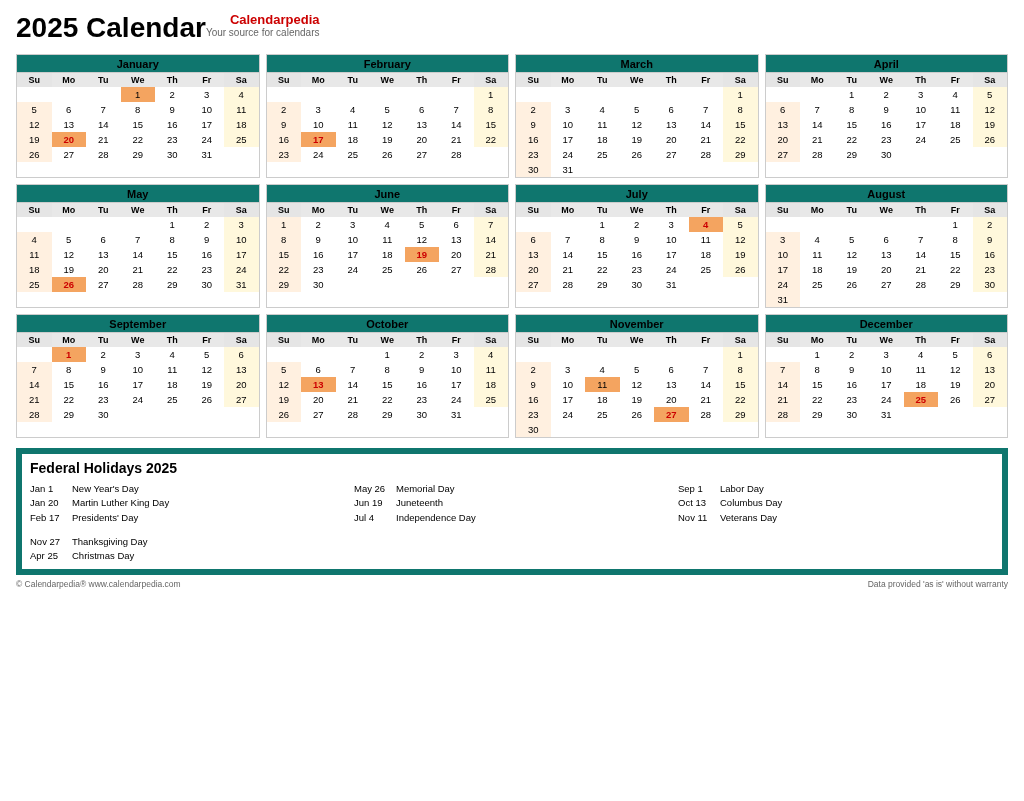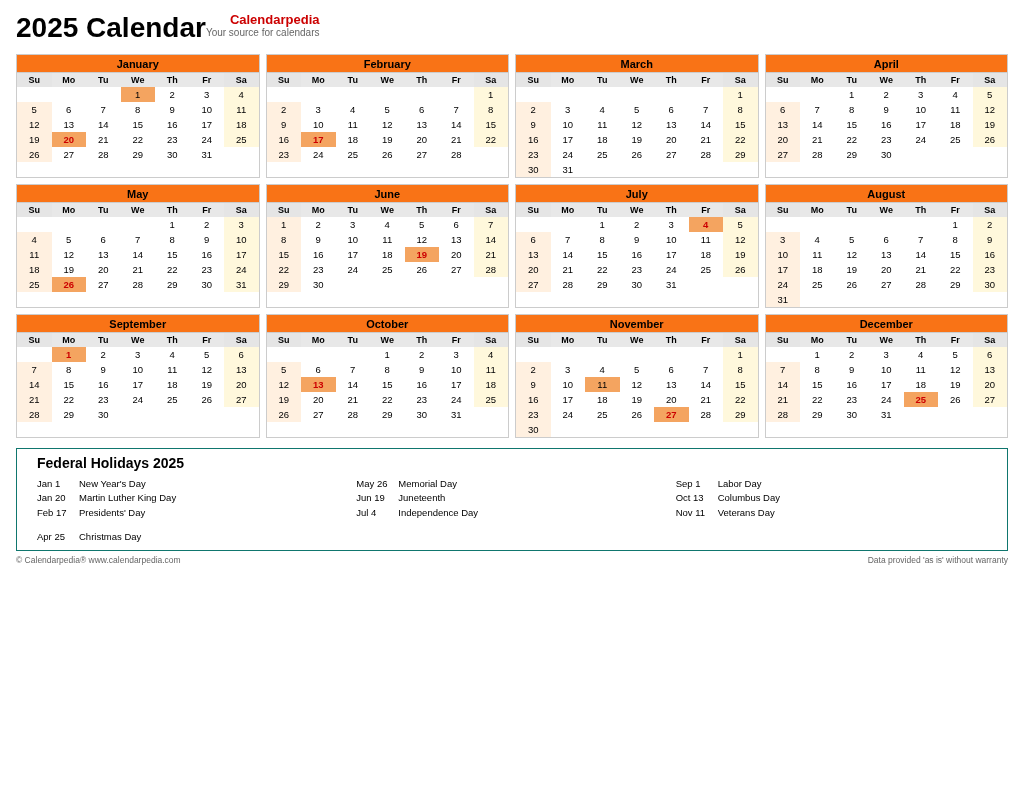--- a/index.html
+++ b/index.html
@@ -33,21 +33,21 @@
       display: grid;
       grid-template-columns: repeat(4, 1fr);
       gap: 6px;
     }
 
     .month-block {
       border: 1px solid #ccc;
       font-size: 10px;
     }
     .month-title {
-      background: #f97316;
+      background: #0f766e;
       text-align: center;
       font-weight: bold;
       font-size: 11px;
       padding: 3px 0 2px;
       border-bottom: 1px solid #ccc;
     }
     .month-table {
       width: 100%;
       border-collapse: collapse;
     }
@@ -65,22 +65,22 @@
       border: none;
       font-size: 9.5px;
       width: 14.28%;
     }
     .month-table td.su { background: #fff0e0; }
     .month-table td.sa { background: #fff8dc; }
     .month-table td.empty { background: #fff; }
 
     .holidays-section {
       margin-top: 10px;
-      border: 1px solid #0f766e;
-      padding: 6px 20px;
+      border: 6px solid #0f766e;
+      padding: 6px 8px;
     }
     .holidays-title {
       font-size: 14px;
       font-weight: bold;
       margin-bottom: 6px;
     }
     .holidays-grid {
       display: grid;
       grid-template-columns: repeat(3, 1fr);
       gap: 10px 8px;
@@ -941,20 +941,24 @@
           <span class="holiday-date">Oct 13</span>
           <span class="holiday-name">Columbus Day</span>
         </div>
         <div class="holiday-item">
           <span class="holiday-date">Nov 11</span>
           <span class="holiday-name">Veterans Day</span>
         </div>
       </div>
       <div>
         <div class="holiday-item">
+          <span class="holiday-date">Nov 27</span>
+          <span class="holiday-name">Thanksgiving Day</span>
+        </div>
+        <div class="holiday-item">
           <span class="holiday-date">Apr 25</span>
           <span class="holiday-name">Christmas Day</span>
         </div>
       </div>
     </div>
 </div>
 
 <div class="footer">
   <span>© Calendarpedia®   www.calendarpedia.com</span>
   <span>Data provided 'as is' without warranty</span>

